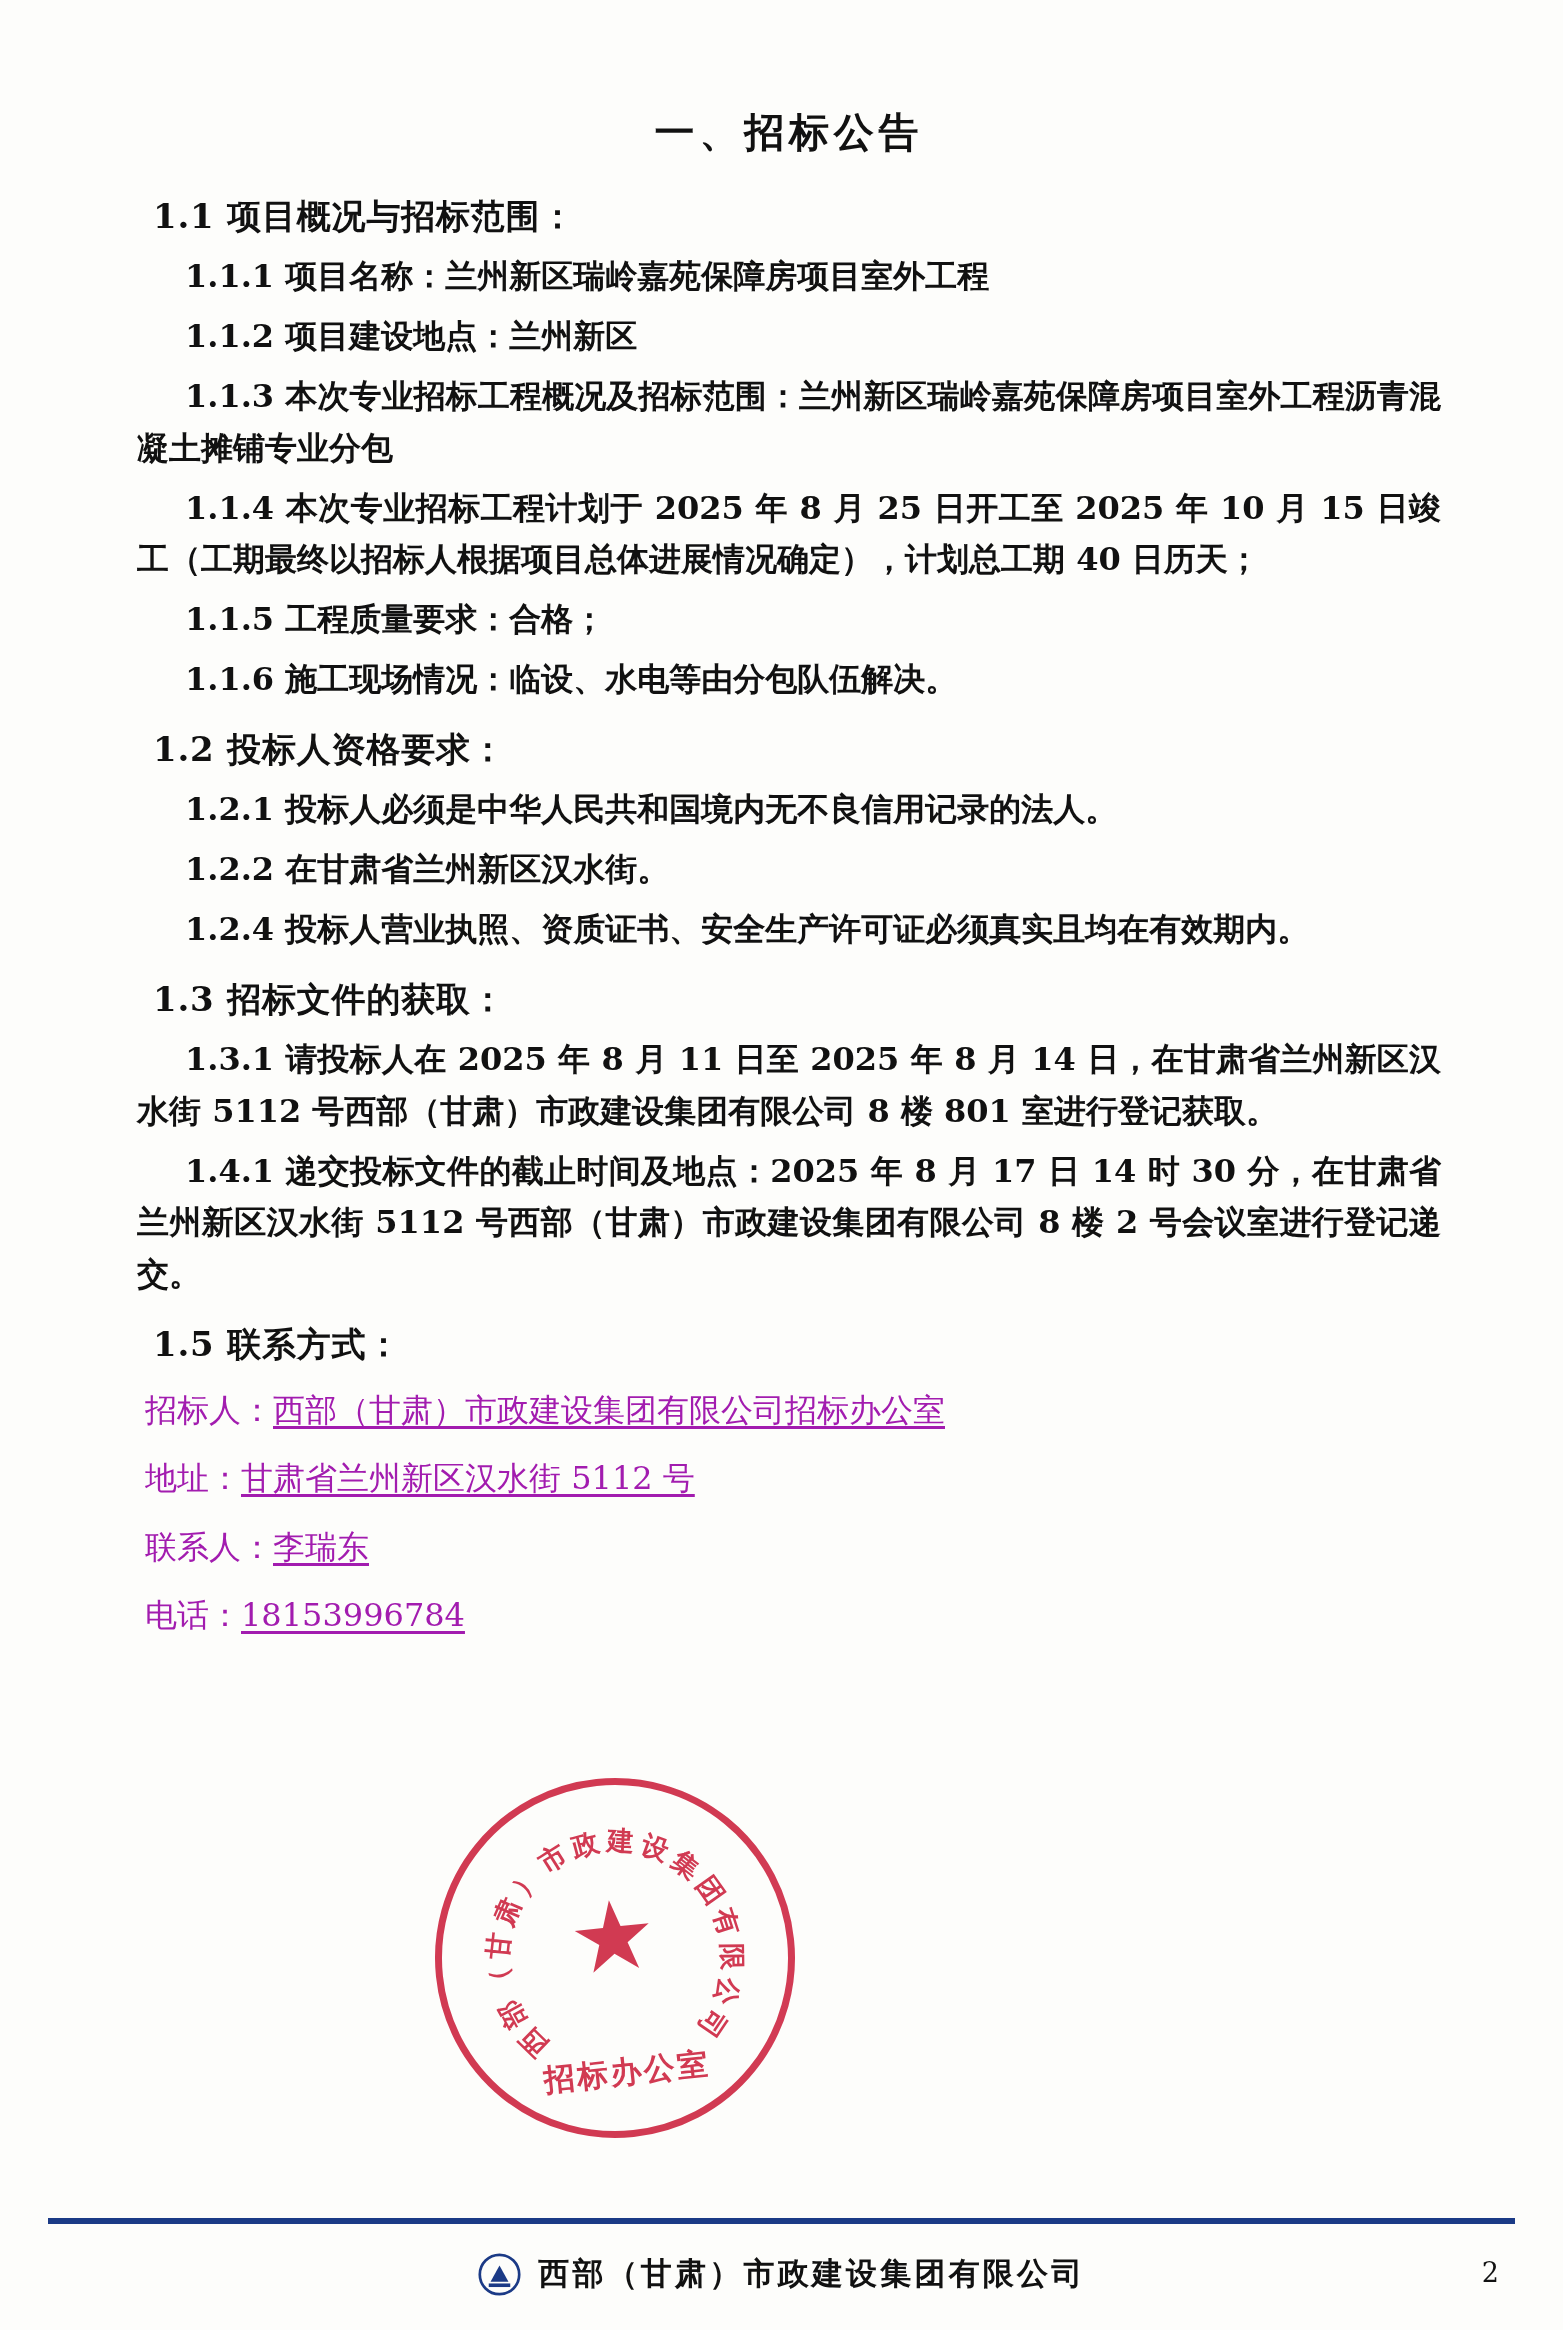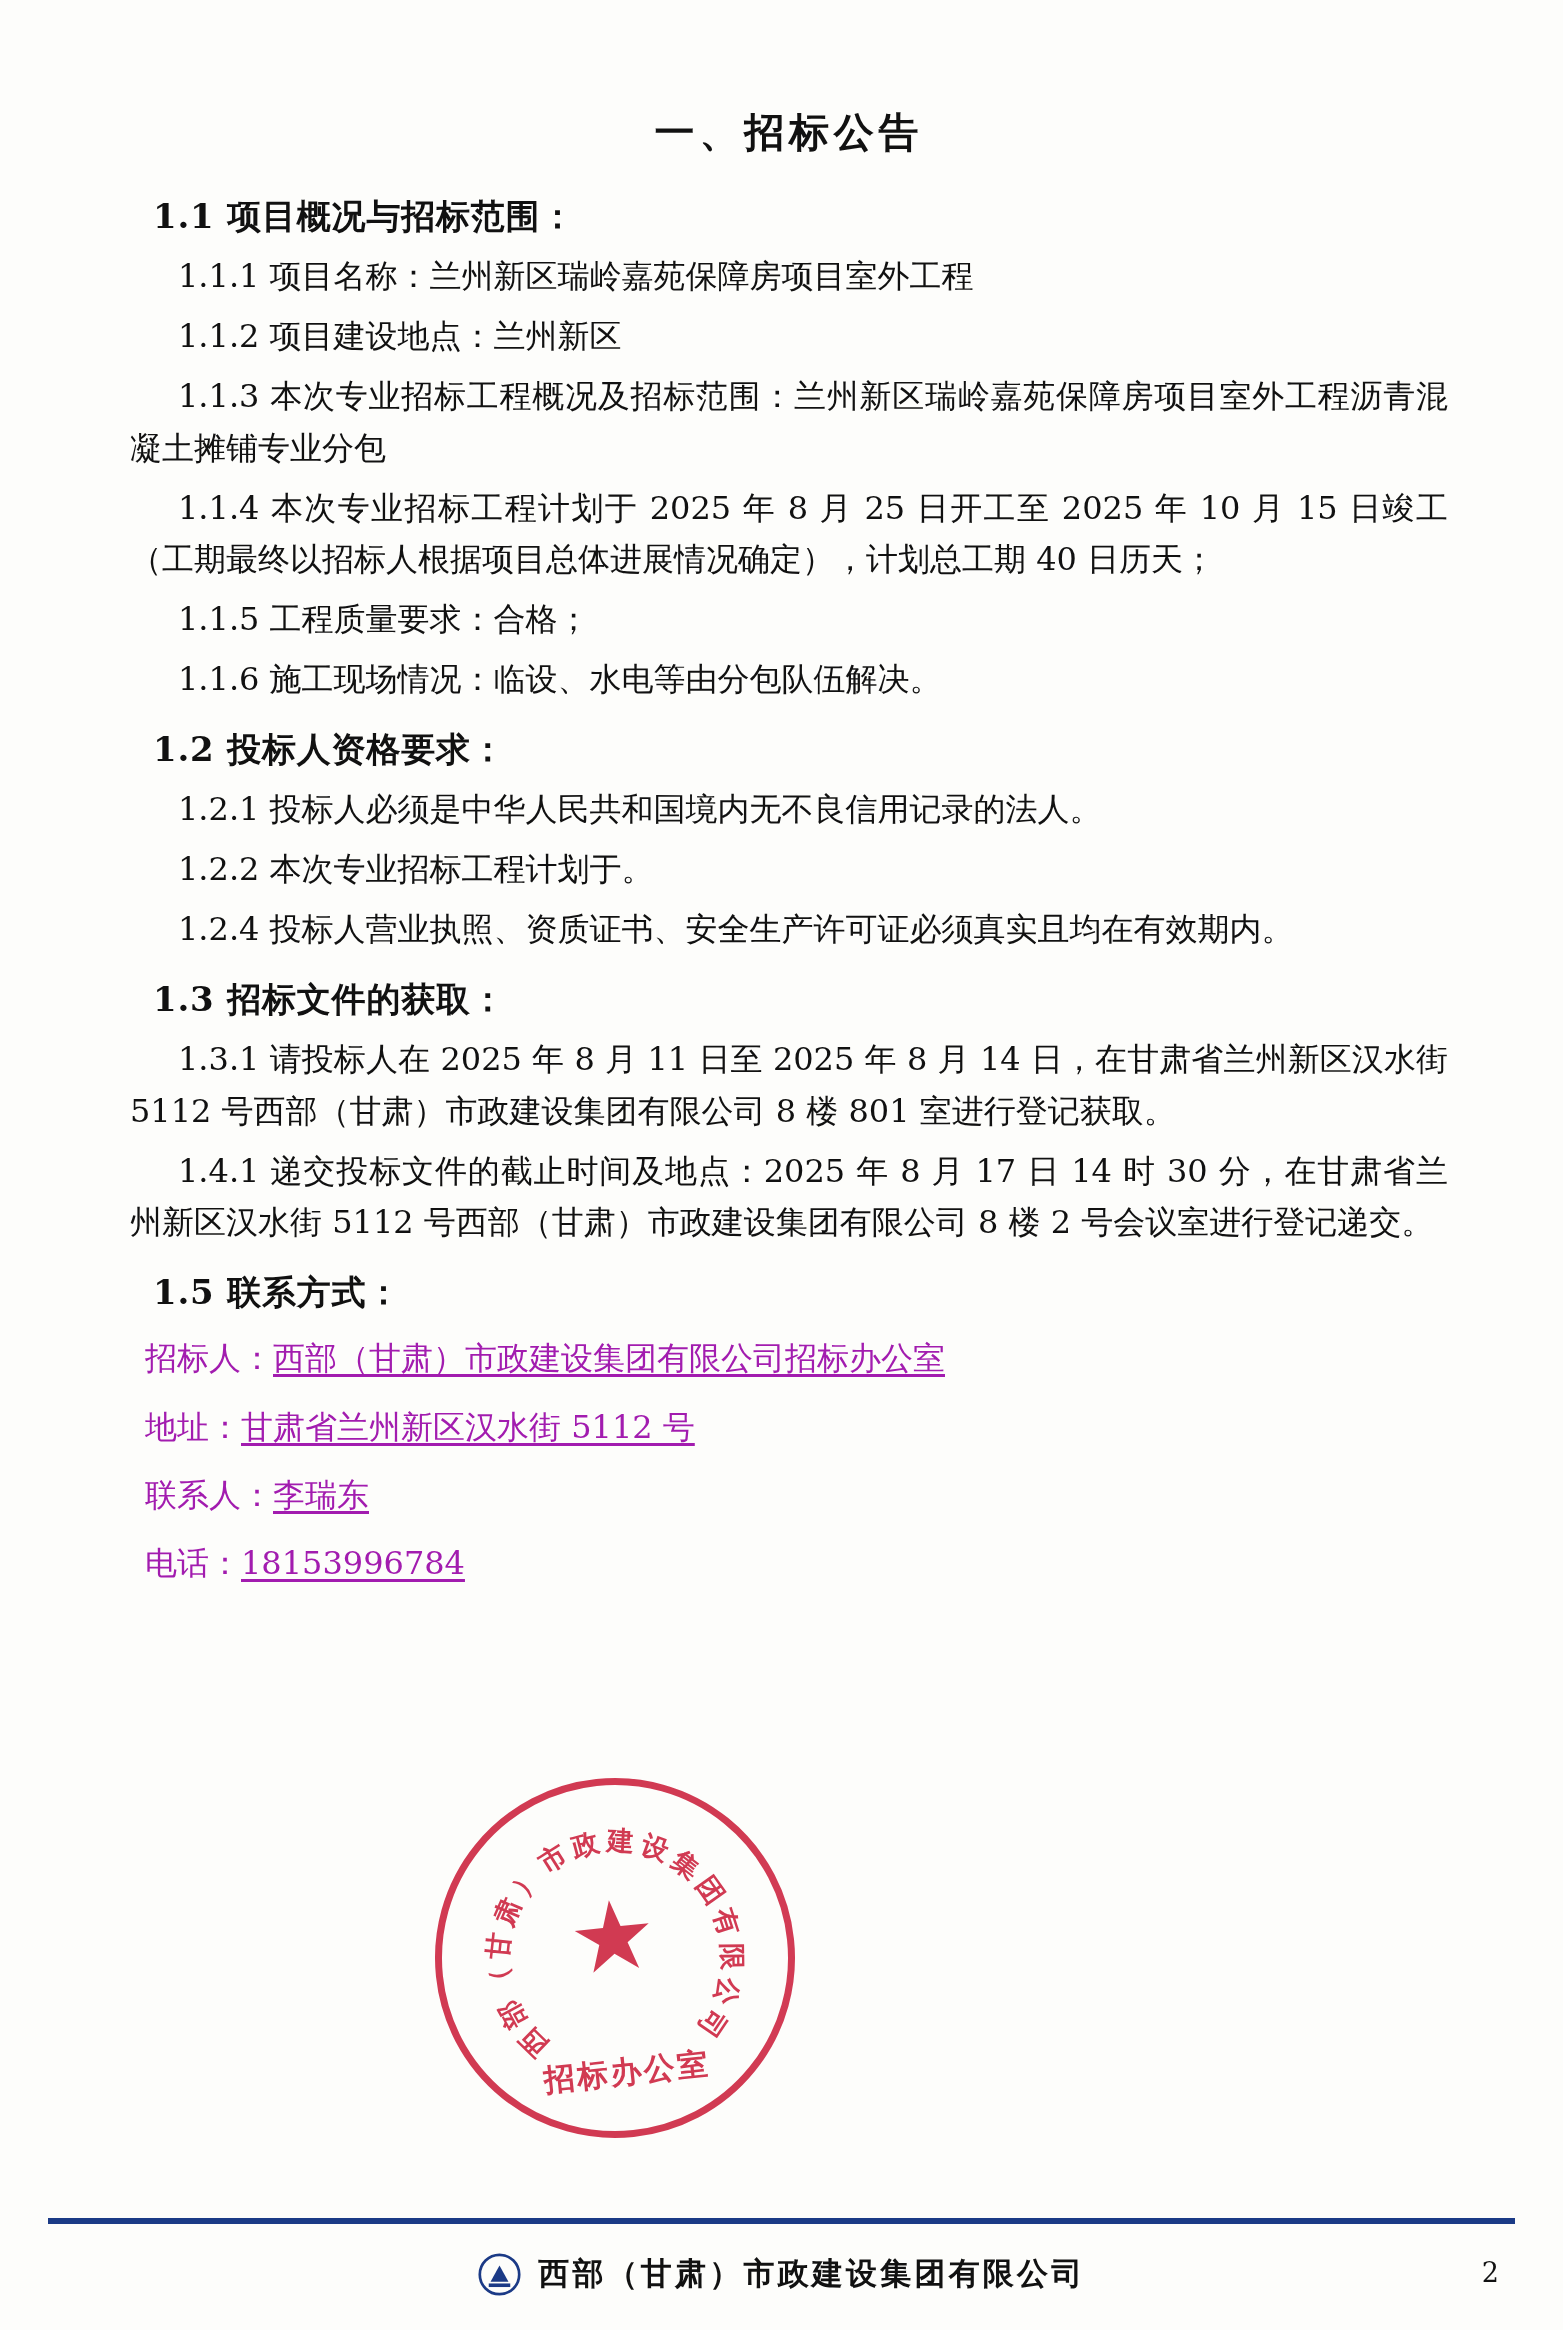--- a/index.html
+++ b/index.html
@@ -38,24 +38,25 @@
     font-weight: bold;
     font-family: "DejaVu Serif", "Liberation Serif", serif;
     color: #111;
     margin: 21px 0 11.3px 32px;
     letter-spacing: 0.8px;
   }
   .para {
     font-size: 32px;
     line-height: 1.62;
     color: #111;
-    margin: 8px 9px;
+    margin: 8px 16px;
     text-indent: 48px;
     font-family: "DejaVu Serif", "Liberation Serif", serif;
     text-align: justify;
+    font-weight: bold;
   }
   .u {
     text-decoration: underline;
     text-underline-offset: 4.8px;
   }
   .contact-line {
     font-size: 32px;
     line-height: 1.6;
     color: #a21caf;
     margin: 17px 0;
@@ -169,21 +170,21 @@
     <div class="h2">1.1 项目概况与招标范围：</div>
     <div class="para">1.1.1 项目名称：兰州新区瑞岭嘉苑保障房项目室外工程</div>
     <div class="para">1.1.2 项目建设地点：兰州新区</div>
     <div class="para">1.1.3 本次专业招标工程概况及招标范围：兰州新区瑞岭嘉苑保障房项目室外工程沥青混凝土摊铺专业分包</div>
     <div class="para">1.1.4 本次专业招标工程计划于 2025 年 8 月 25 日开工至 2025 年 10 月 15 日竣工（工期最终以招标人根据项目总体进展情况确定），计划总工期 40 日历天；</div>
     <div class="para">1.1.5 工程质量要求：合格；</div>
     <div class="para">1.1.6 施工现场情况：临设、水电等由分包队伍解决。</div>
 
     <div class="h2">1.2 投标人资格要求：</div>
     <div class="para">1.2.1 投标人必须是中华人民共和国境内无不良信用记录的法人。</div>
-    <div class="para">1.2.2 本次专业招标工程计划于。</div>
+    <div class="para">1.2.2 在甘肃省兰州新区汉水街。</div>
     <div class="para">1.2.4 投标人营业执照、资质证书、安全生产许可证必须真实且均在有效期内。</div>
 
     <div class="h2">1.3 招标文件的获取：</div>
     <div class="para">1.3.1 请投标人在 2025 年 8 月 11 日至 2025 年 8 月 14 日，在甘肃省兰州新区汉水街 5112 号西部（甘肃）市政建设集团有限公司 8 楼 801 室进行登记获取。</div>
 
     <div class="para">1.4.1 递交投标文件的截止时间及地点：2025 年 8 月 17 日 14 时 30 分，在甘肃省兰州新区汉水街 5112 号西部（甘肃）市政建设集团有限公司 8 楼 2 号会议室进行登记递交。</div>
 
     <div class="h2">1.5 联系方式：</div>
     <div class="contact-line">
       <span>招标人：</span><span class="u">西部（甘肃）市政建设集团有限公司招标办公室</span>

